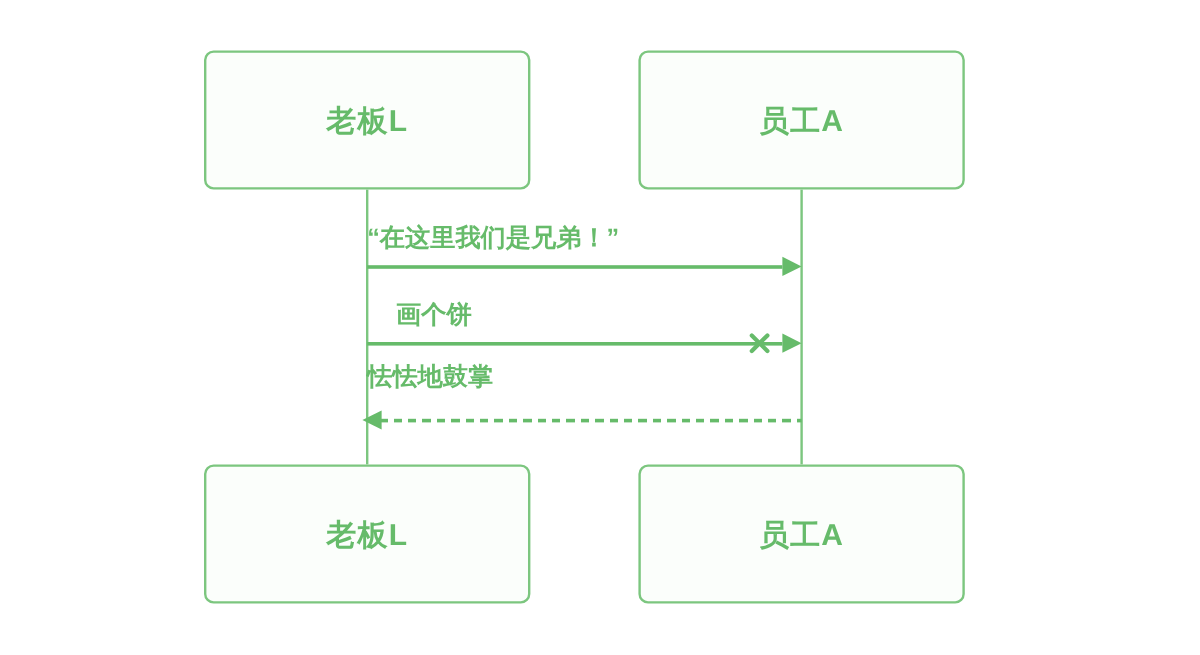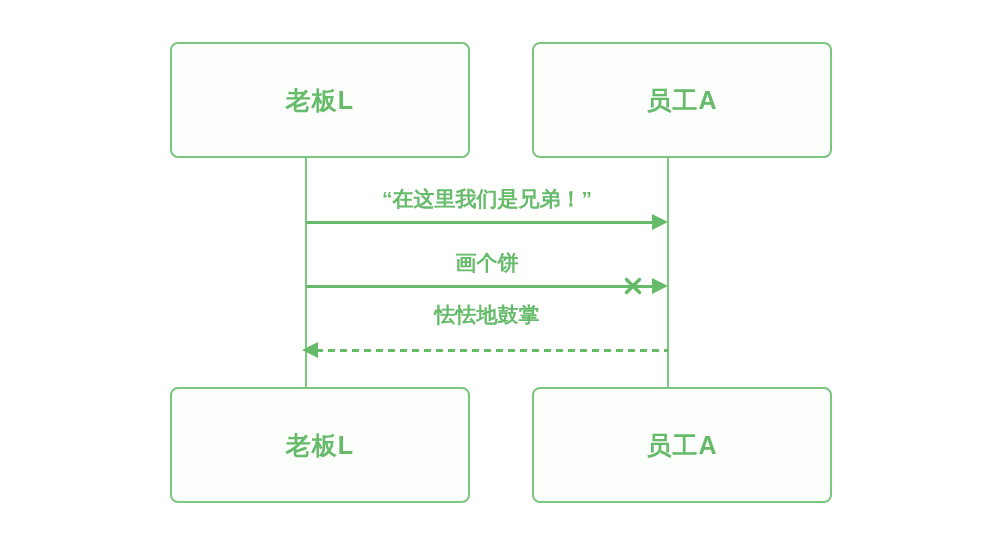--- a/index.html
+++ b/index.html
@@ -10,21 +10,21 @@
   }
   .canvas {
     position: relative;
     width: 1000px;
     height: 546px;
     background: var(--bg, #ffffff);
     overflow: hidden;
   }
   .actor-box {
     position: absolute;
-    width: 300px;
+    width: 272px;
     height: 116px;
     box-sizing: border-box;
     background: var(--box-fill, #fbfefb);
     border: 2px solid var(--border, #7cc67f);
     border-radius: 8px;
     display: flex;
     align-items: center;
     justify-content: center;
   }
   .actor-label {
@@ -37,21 +37,20 @@
     position: absolute;
     top: 158px;
     height: 229px;
     width: 2px;
     background: var(--border, #7cc67f);
   }
   .msg-label {
     position: absolute;
     left: 306px;
     width: 362px;
-    text-align: center;
     color: var(--accent, #66bb6a);
     font-size: 21px;
     line-height: 26px;
     font-weight: 600;
     white-space: nowrap;
   }
   .arrow-line {
     position: absolute;
     height: 3px;
     background: var(--accent, #66bb6a);
@@ -97,21 +96,21 @@
     <span class="actor-label">员工A</span>
   </div>
 
   <div class="lifeline" style="left:305px;"></div>
   <div class="lifeline" style="left:667px;"></div>
 
   <div class="msg-label" style="top:186px;">“在这里我们是兄弟！”</div>
   <div class="arrow-line" style="left:306px; top:221px; width:346px;"></div>
   <div class="arrowhead-right" style="left:652px; top:214px;"></div>
 
-  <div class="msg-label" style="top:250px;">画个饼</div>
+  <div class="msg-label" style="top:250px;margin-left:24px;">画个饼</div>
   <div class="arrow-line" style="left:306px; top:285px; width:346px;"></div>
   <div class="cross" style="left:624px; top:277px;">
     <svg width="18" height="18" viewBox="0 0 18 18" aria-hidden="true">
       <line x1="2.5" y1="2.5" x2="15.5" y2="15.5"></line>
       <line x1="15.5" y1="2.5" x2="2.5" y2="15.5"></line>
     </svg>
   </div>
   <div class="arrowhead-right" style="left:652px; top:278px;"></div>
 
   <div class="msg-label" style="top:302px;">怯怯地鼓掌</div>

